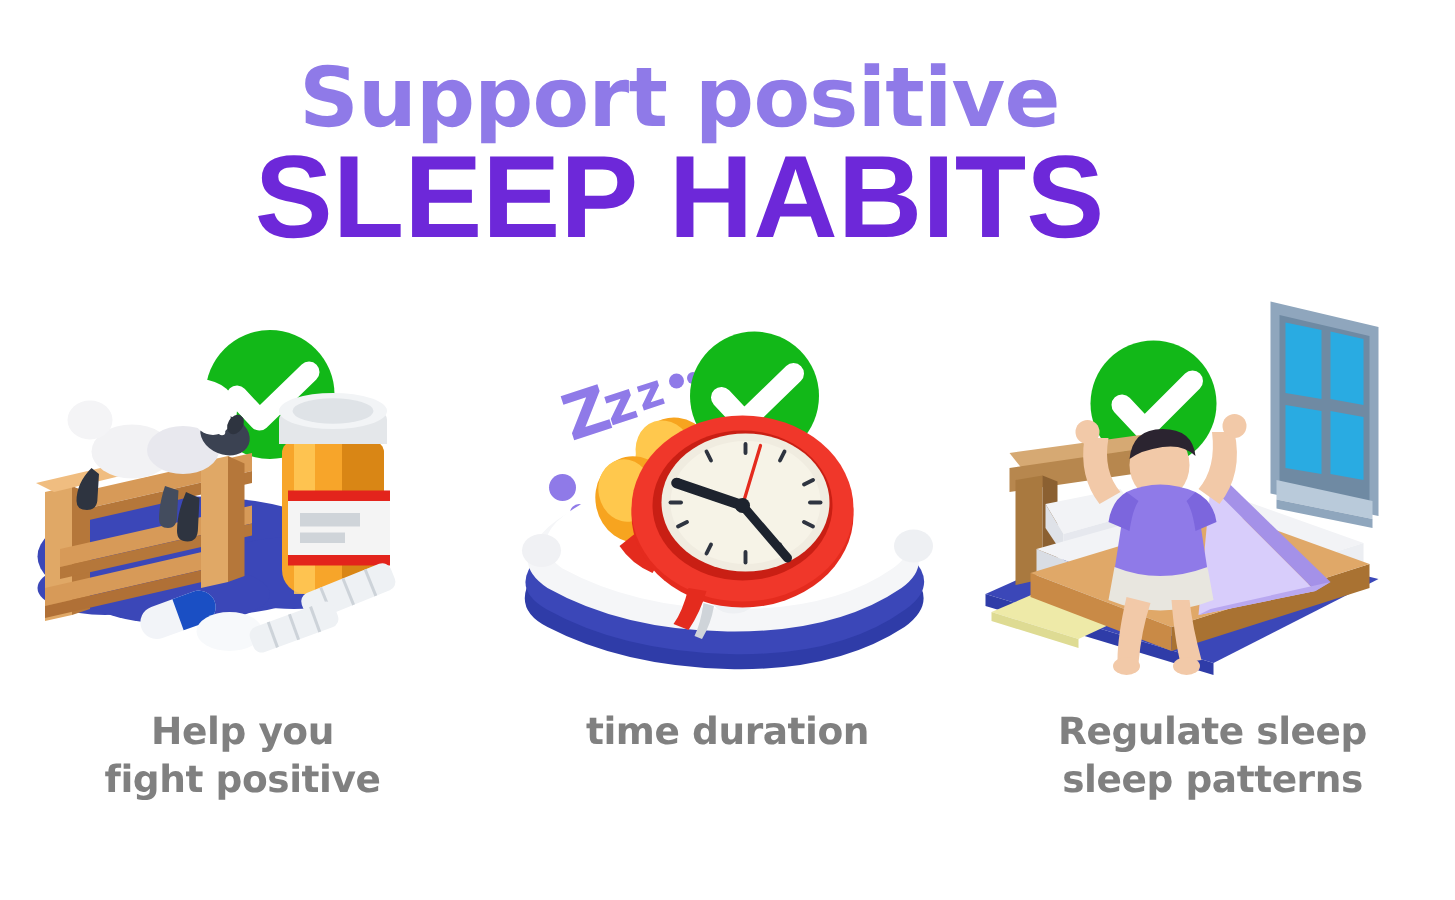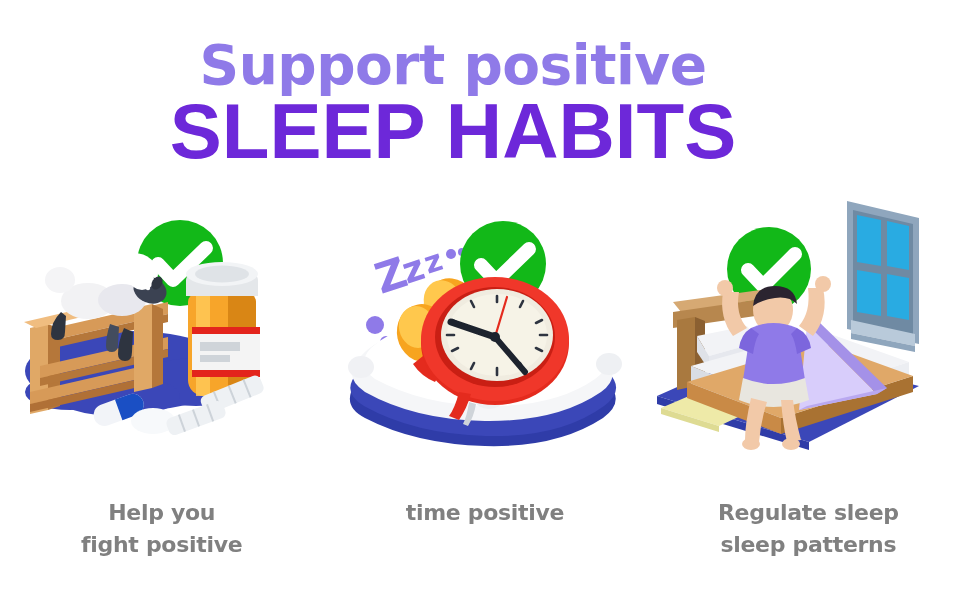--- a/index.html
+++ b/index.html
@@ -72,26 +72,25 @@
     height: 272px;
   }
   .illus svg { display: block; }
   .caption {
     position: absolute;
     left: 0;
     top: 276px;
     width: 323.33px;
     text-align: center;
     color: #808080;
-    font-size: 22px;
+    font-size: 25px;
     font-weight: bold;
     line-height: 32px;
     font-family: "DejaVu Sans", sans-serif;
     letter-spacing: -0.3px;
-    margin-top: 25px;
   }
   .caption span { display: block; white-space: nowrap; }
 </style>
 </head>
 <body>
 
 <div class="infographic">
 
   <div class="heading-block">
     <span class="title-line1">Support positive</span>
@@ -280,21 +279,21 @@
             <line x1="172" y1="141" x2="202" y2="176" stroke="#1d232e" stroke-width="6" stroke-linecap="round"></line>
             <line x1="172" y1="141" x2="184" y2="101" stroke="#e42b1e" stroke-width="2.2" stroke-linecap="round"></line>
             <circle cx="172" cy="141" r="5" fill="#1d232e"></circle>
 
             <path d="M136 196 q-4 16 -10 24 l10 4 q8 -12 12 -26z" fill="#e42b1e"></path>
             <path d="M146 206 q-2 14 -6 22 l5 2 q6 -10 8 -22z" fill="#cfd4d9"></path>
           </g>
         </svg>
       </div>
       <div class="caption">
-        <span>time positive</span>
+        <span>time duration</span>
       </div>
     </div>
 
     <div class="column">
       <div class="illus">
         <svg width="323" height="272" viewBox="0 0 323 272" xmlns="http://www.w3.org/2000/svg">
 
           <g>
             <polygon points="200,5 272,22 272,148 200,133" fill="#8fa6bd"></polygon>
             <polygon points="206,14 266,28 266,140 206,127" fill="#6f8aa3"></polygon>

